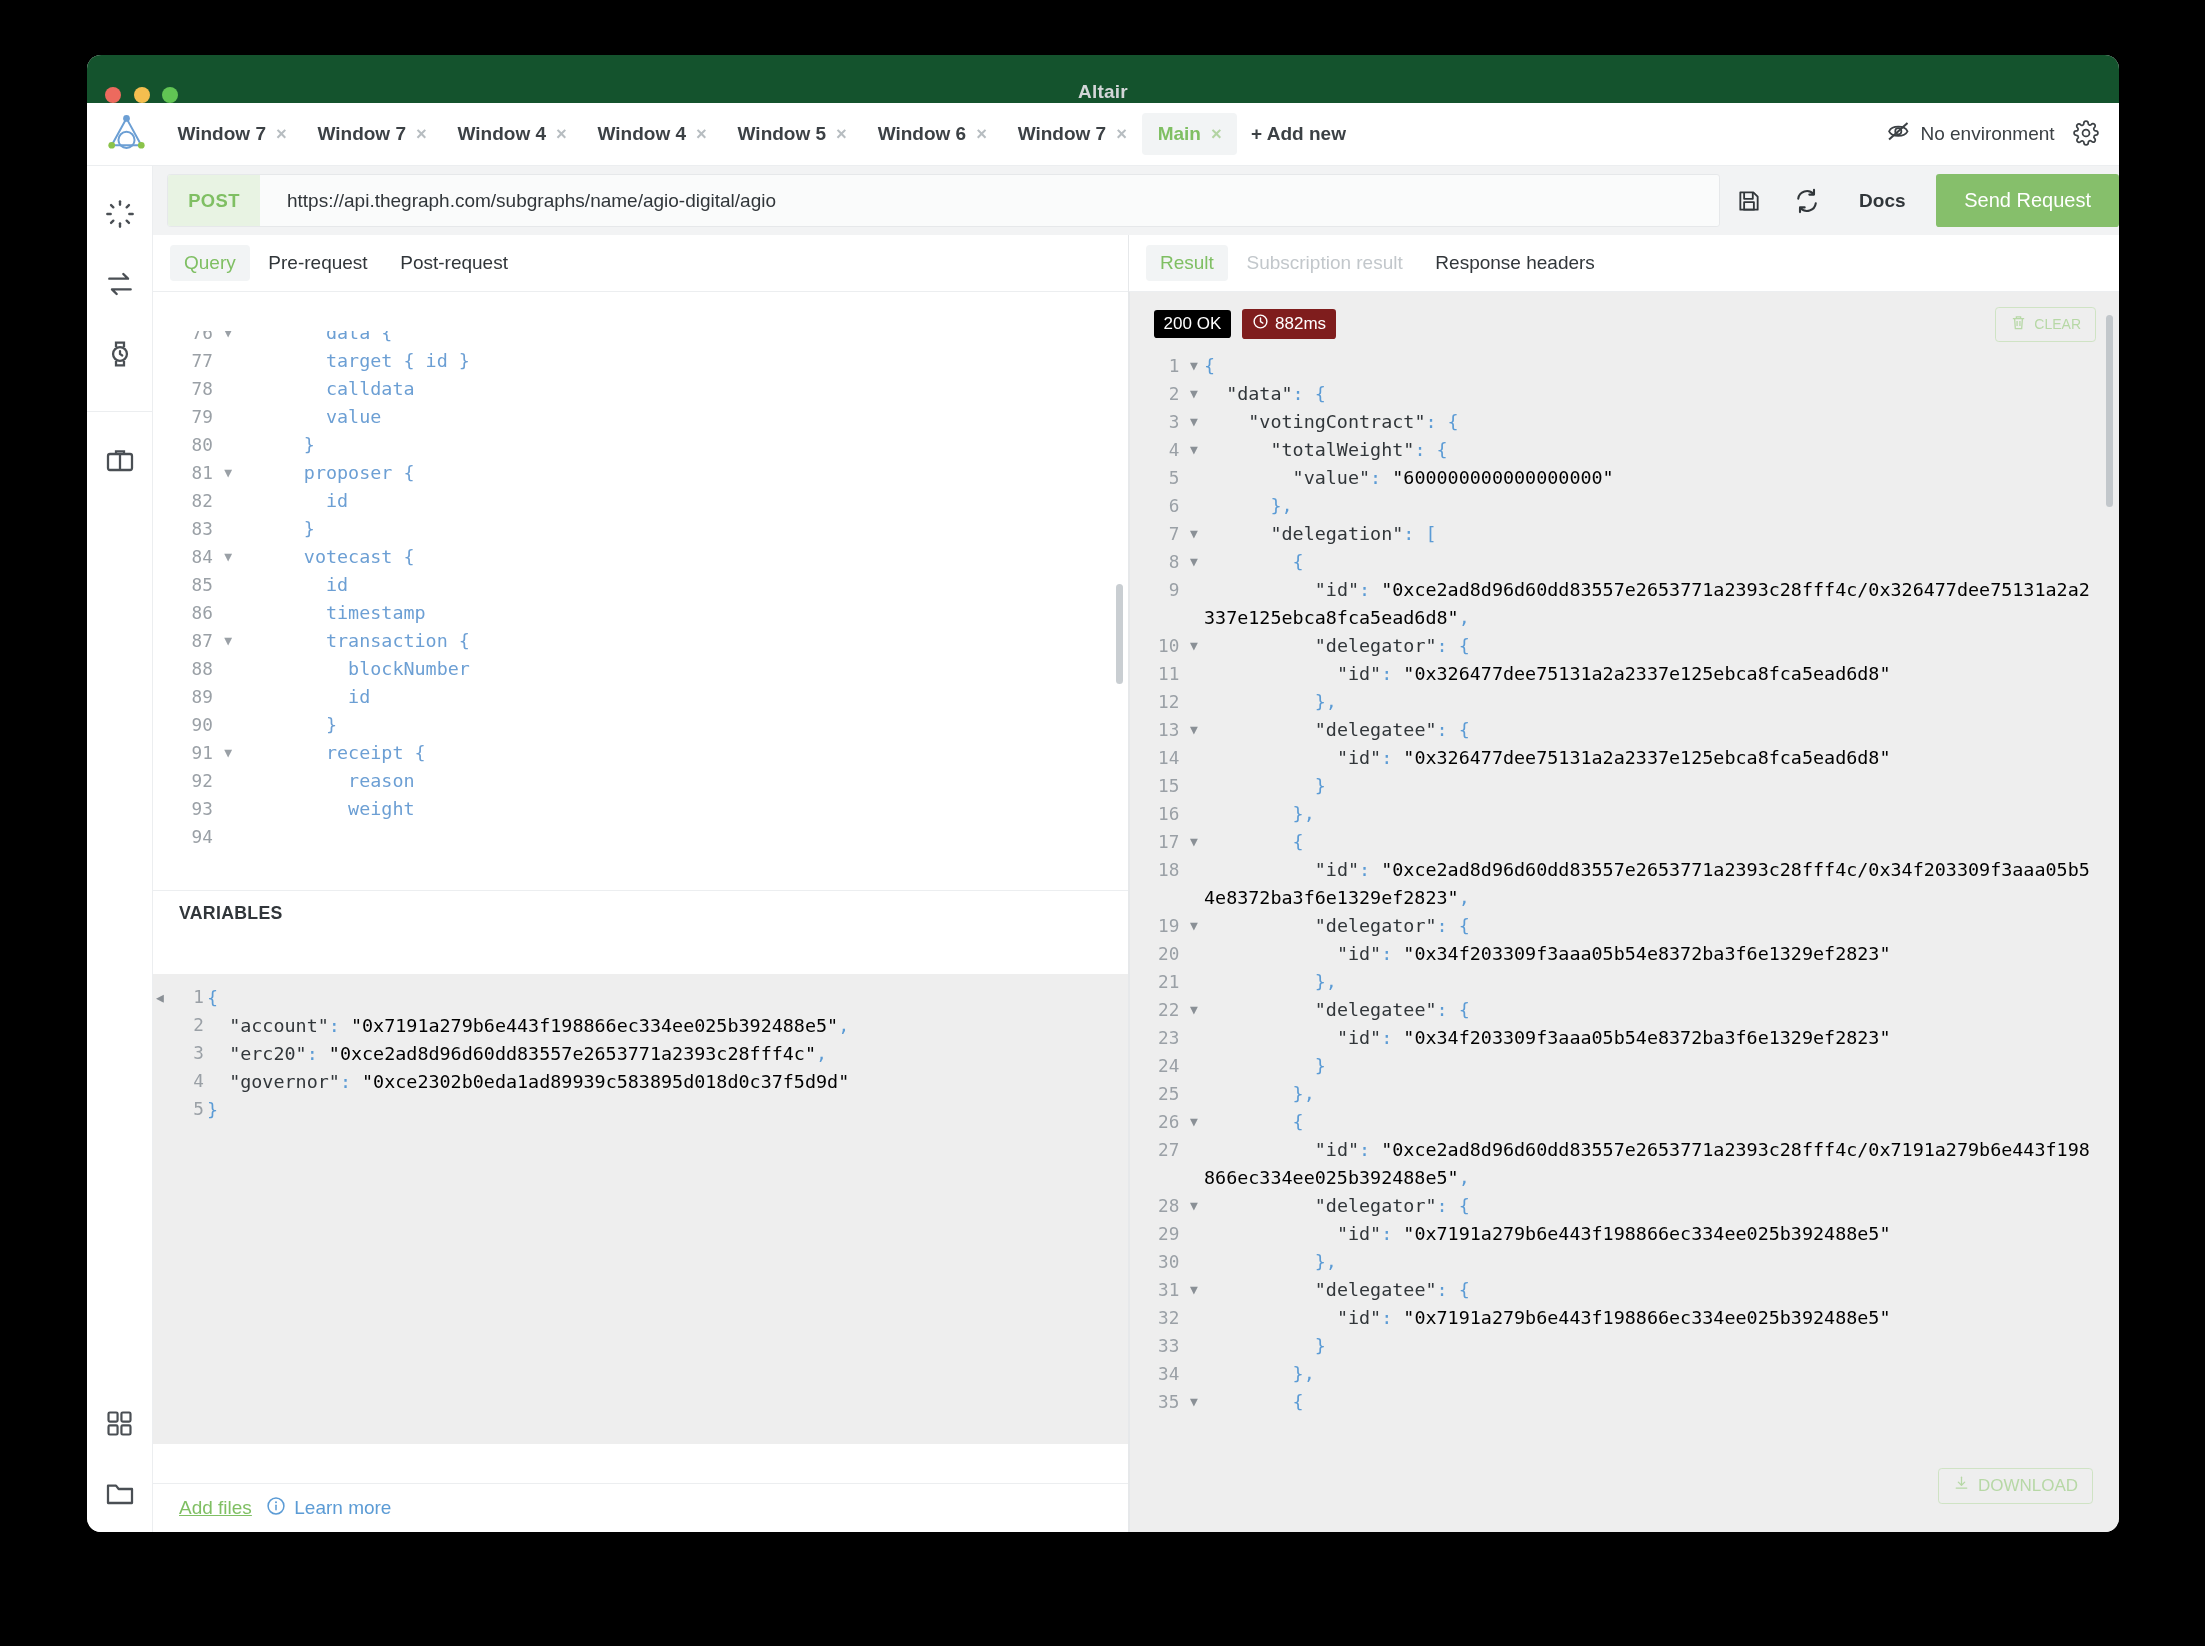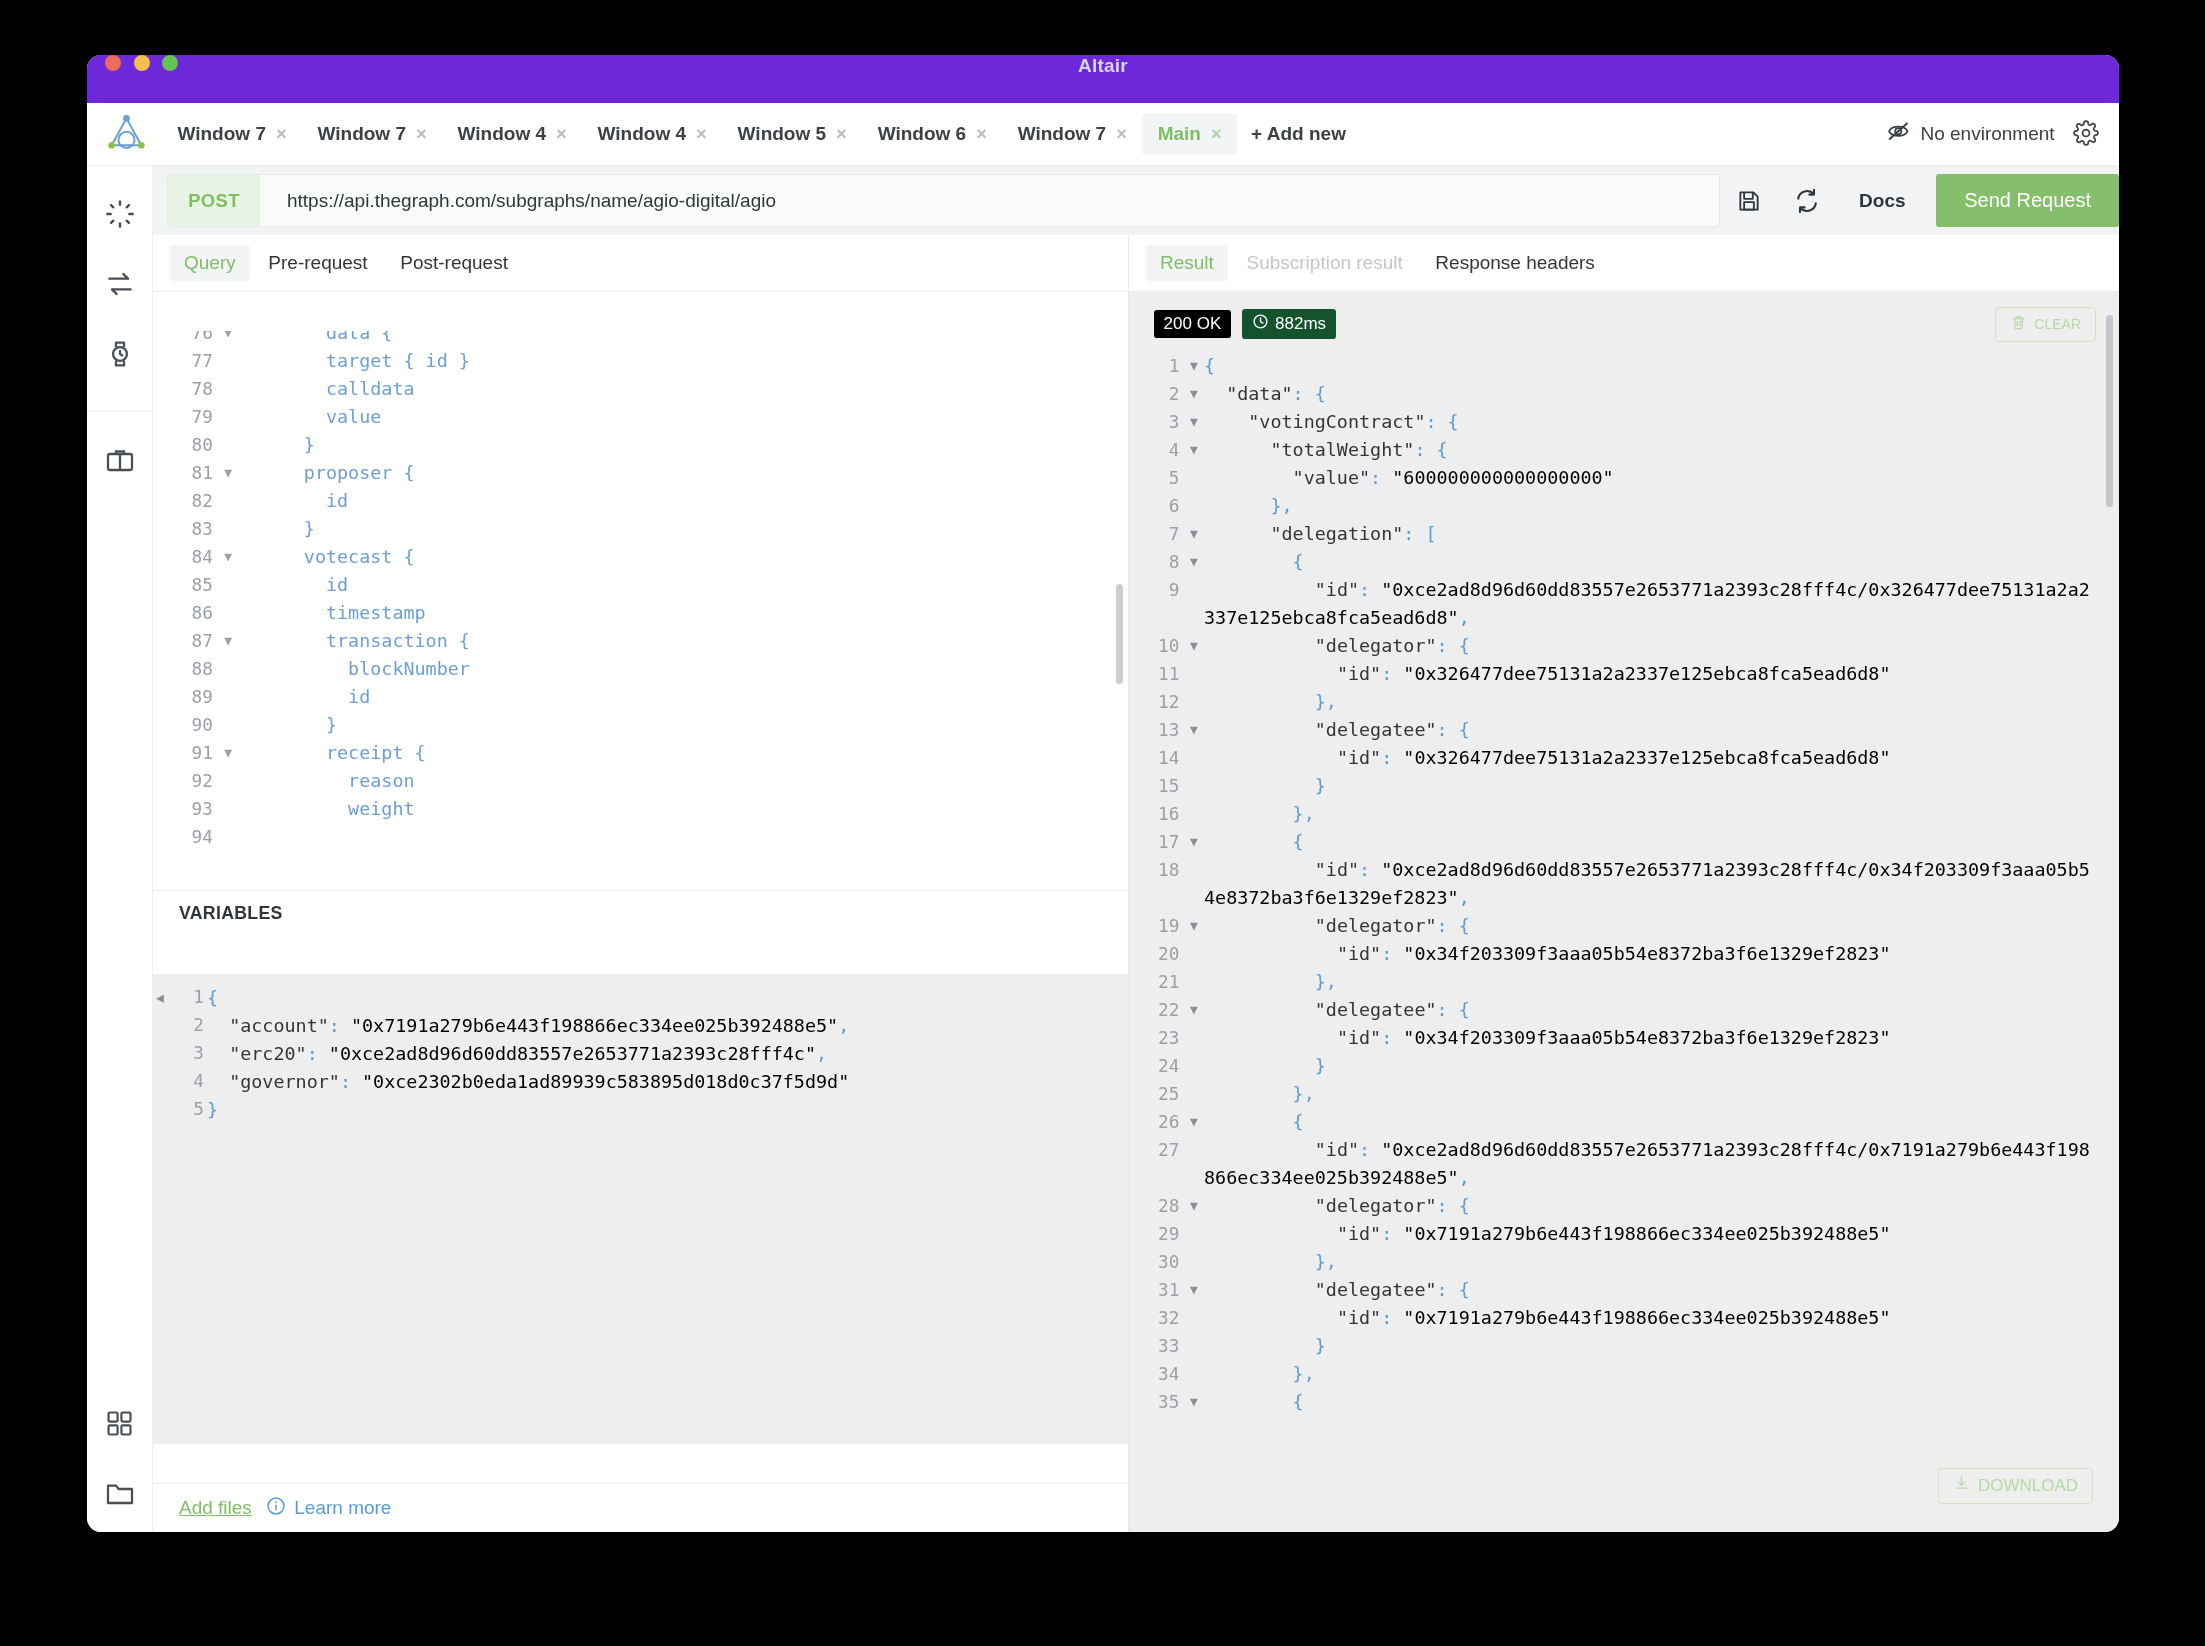--- a/index.html
+++ b/index.html
@@ -17,23 +17,23 @@
     background: #fff;
     border-radius: 14px;
     overflow: hidden;
     box-shadow: 0 14px 46px rgba(0,0,0,.55);
     display: flex; flex-direction: column;
   }
 
   
   .titlebar {
     height: 48px; flex: 0 0 48px;
-    background: #6d28d9;
+    background: #14532d;
     position: relative;
-    display: flex; align-items: flex-start;
+    display: flex; align-items: flex-end;
   }
   .traffic { position: absolute; left: 18.4px; display: flex; gap: 12.3px; }
   .dot { width: 16px; height: 16px; border-radius: 50%; }
   .dot.red { background: #ec6a5e; }
   .dot.yellow { background: #f4be4f; }
   .dot.green { background: #61c454; }
   .title-text {
     width: 100%; text-align: center;
     color: #d3d6d8; font-size: 19px; font-weight: bold;
     letter-spacing: 0.2px;
@@ -182,21 +182,21 @@
 
   
   .res-status {
     position: absolute; left: 24.6px; top: 17px; display: flex; align-items: center; gap: 10.7px;
   }
   .badge-ok {
     background: #000000; color: #fff; font-size: 17px;
     padding: 3.8px 10px; border-radius: 3.1px; font-weight: 500;
   }
   .badge-time {
-    background: #14532d; color: #fff; font-size: 17px;
+    background: #7f1d1d; color: #fff; font-size: 17px;
     padding: 3.8px 10px; border-radius: 3.1px;
     display: flex; align-items: center; gap: 6.1px;
   }
   .clear-btn {
     position: absolute; right: 23px; top: 15.4px;
     border: 0.8px solid #cfe3c4; color: #b7d8a6; font-size: 14px;
     padding: 6.1px 14px; border-radius: 3.8px;
     display: flex; align-items: center; gap: 7.7px; background: transparent;
   }
   .download-btn {

